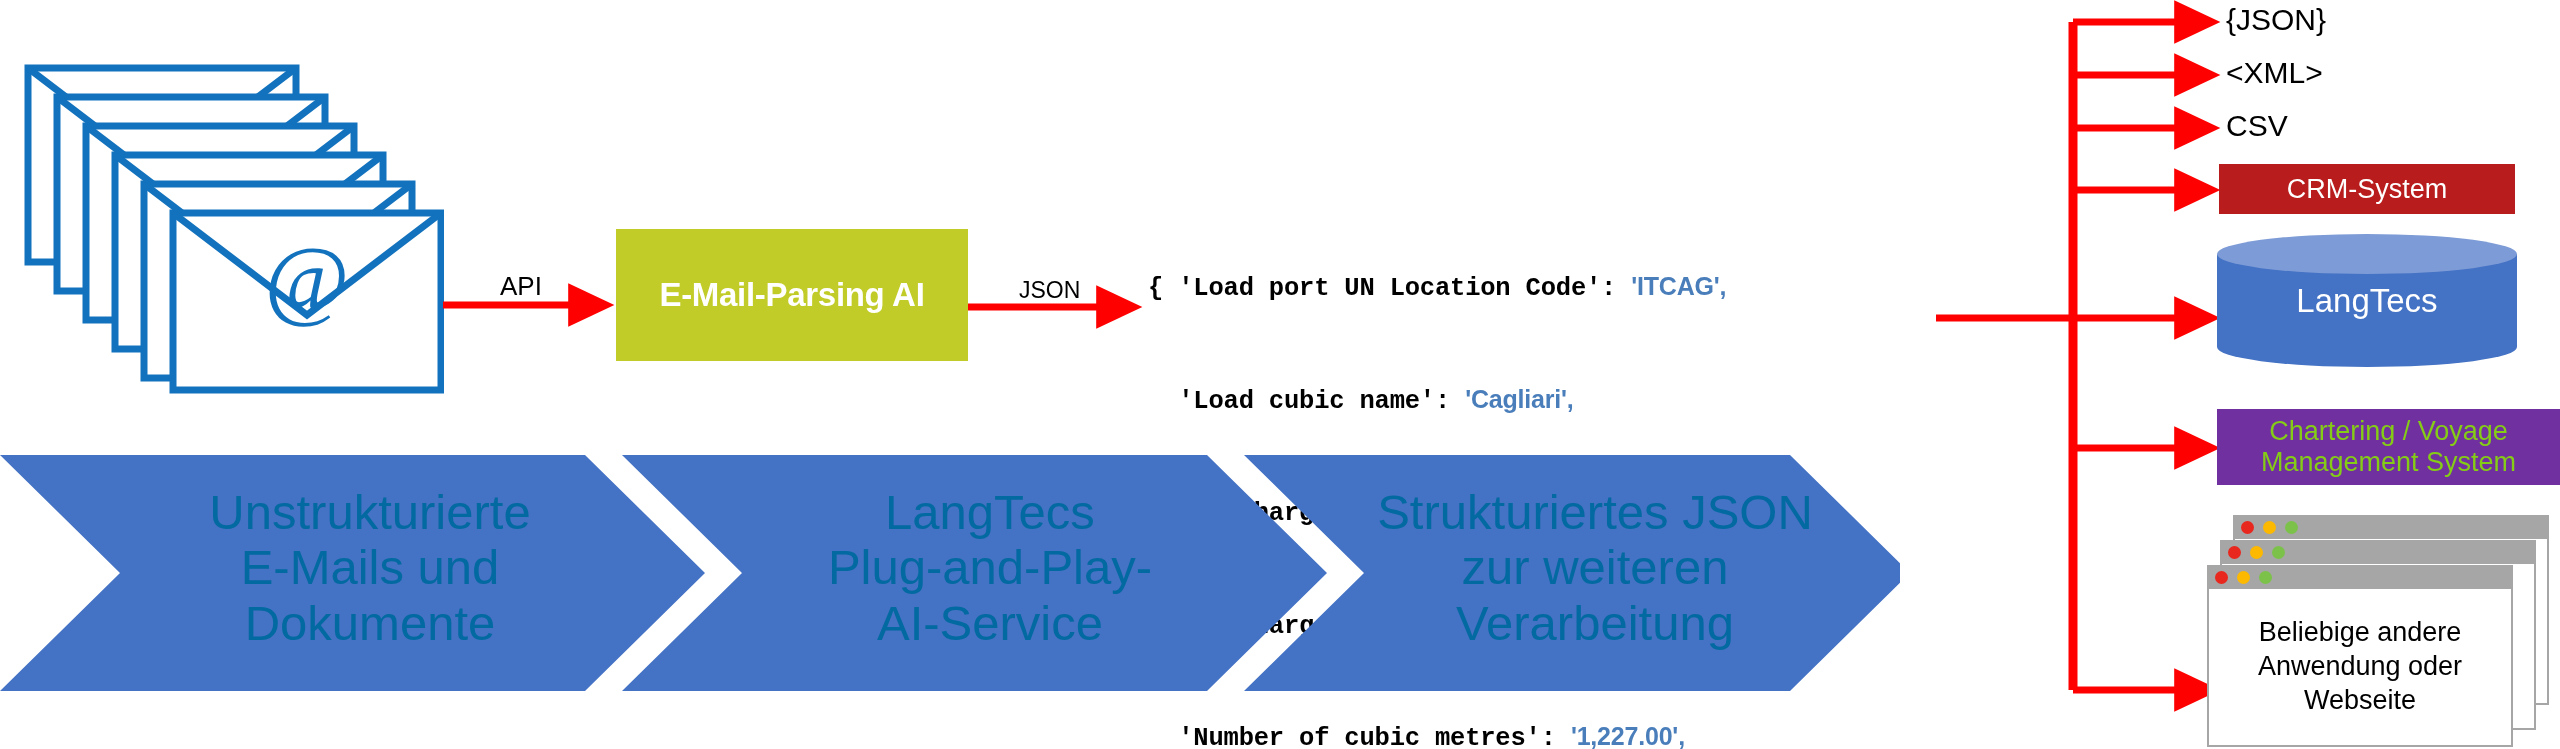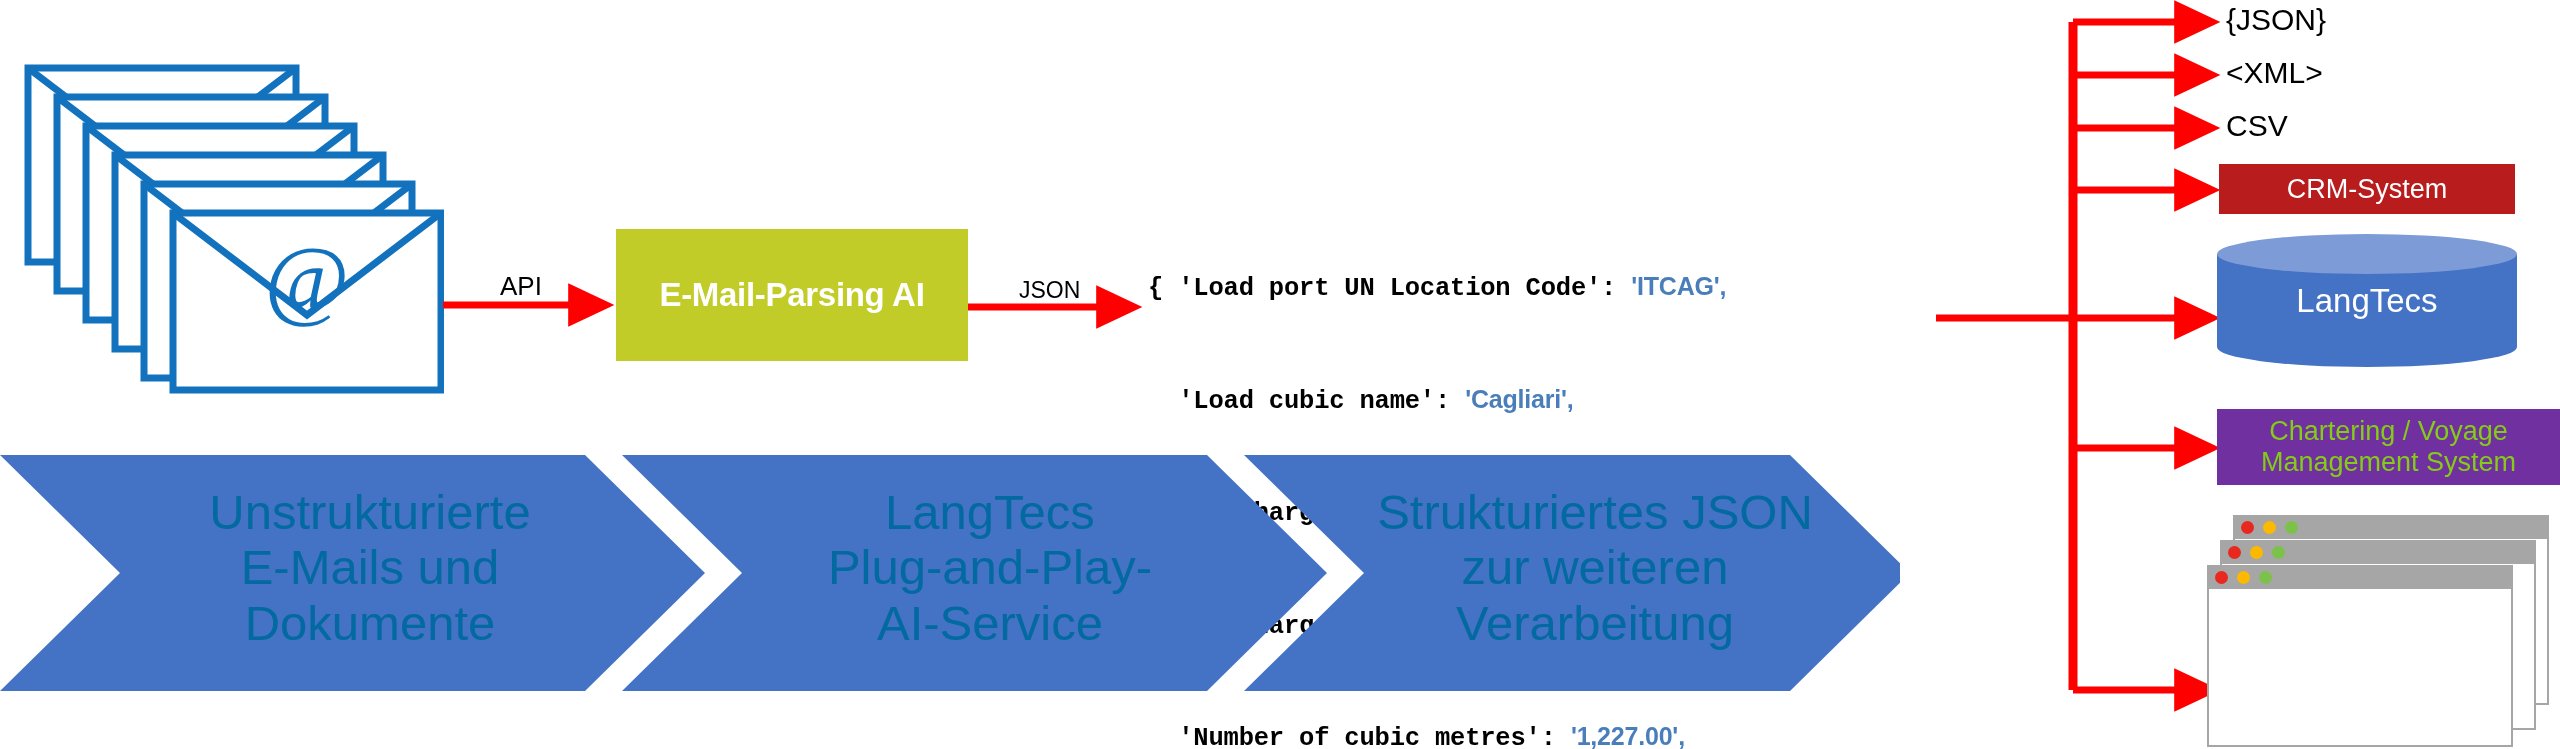--- a/index.html
+++ b/index.html
@@ -179,20 +179,25 @@
       <span class="dot r"></span>
       <span class="dot y"></span>
       <span class="dot g"></span>
     </div>
   </div>
   <div class="win" style="left:0px;top:56px;width:302px;height:178px;">
     <div class="bar">
       <span class="dot r"></span>
       <span class="dot y"></span>
       <span class="dot g"></span>
+    </div>
+    <div class="body">
+      <span>Beliebige andere
+Anwendung oder
+Webseite</span>
     </div>
   </div>
 </div>
 
 <div class="abs" id="chevrons">
   <svg width="1900" height="240" viewBox="0 0 1900 240">
     <g fill="#4472c4">
       <polygon points="0,0 585,0 705,118 585,236 0,236 120,118"></polygon>
       <polygon points="622,0 1207,0 1327,118 1207,236 622,236 742,118"></polygon>
       <polygon points="1244,0 1790,0 1910,118 1790,236 1244,236 1364,118"></polygon>

